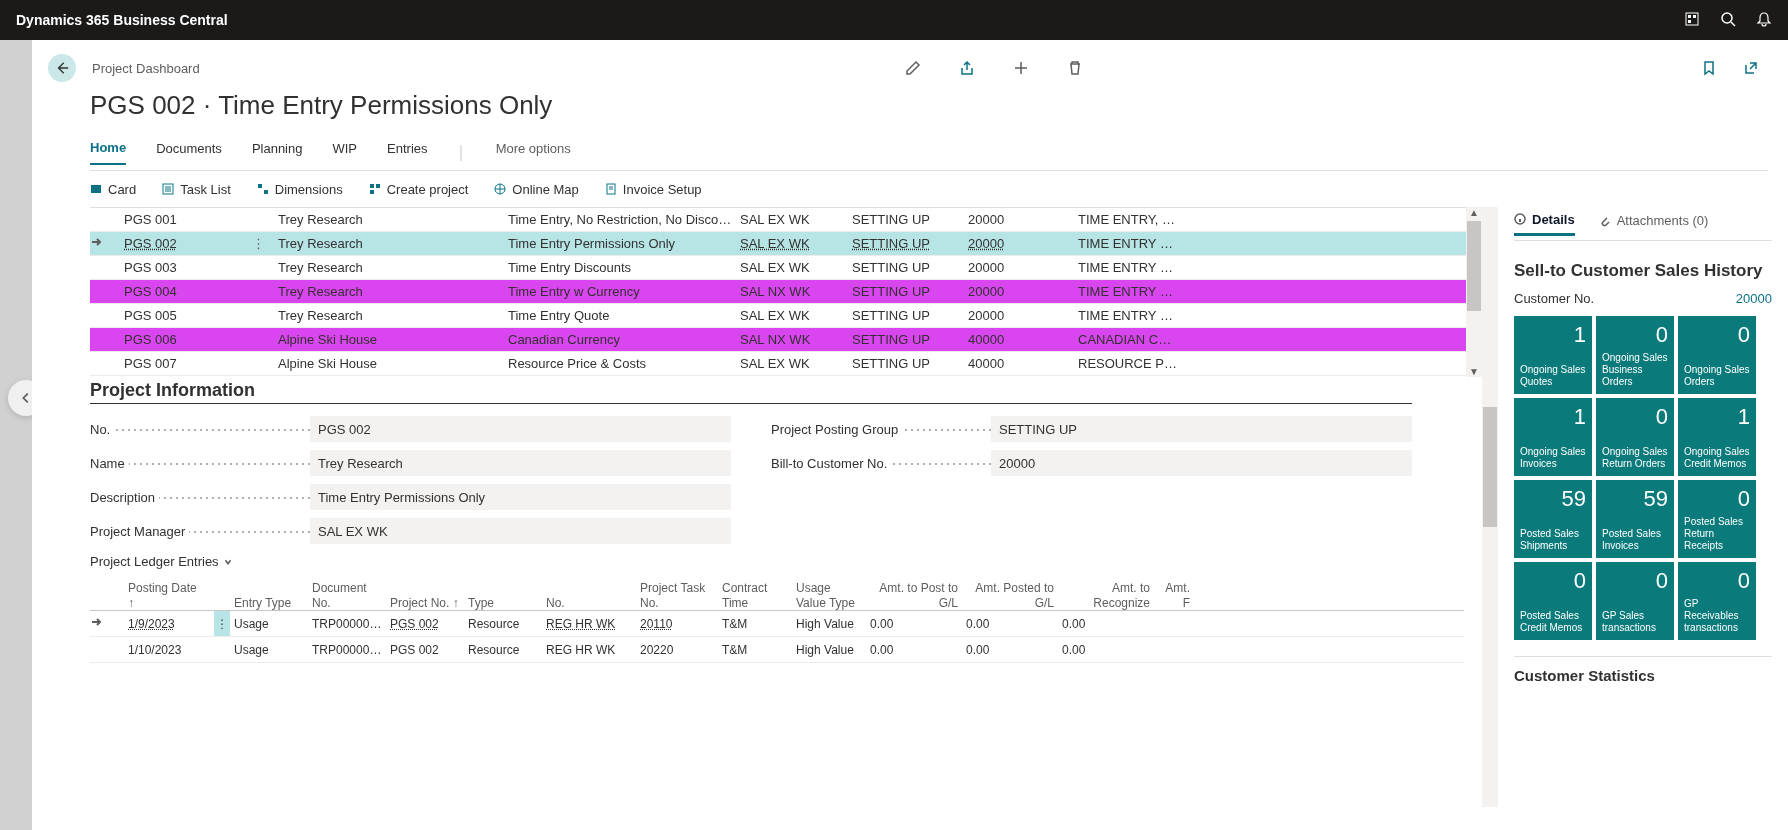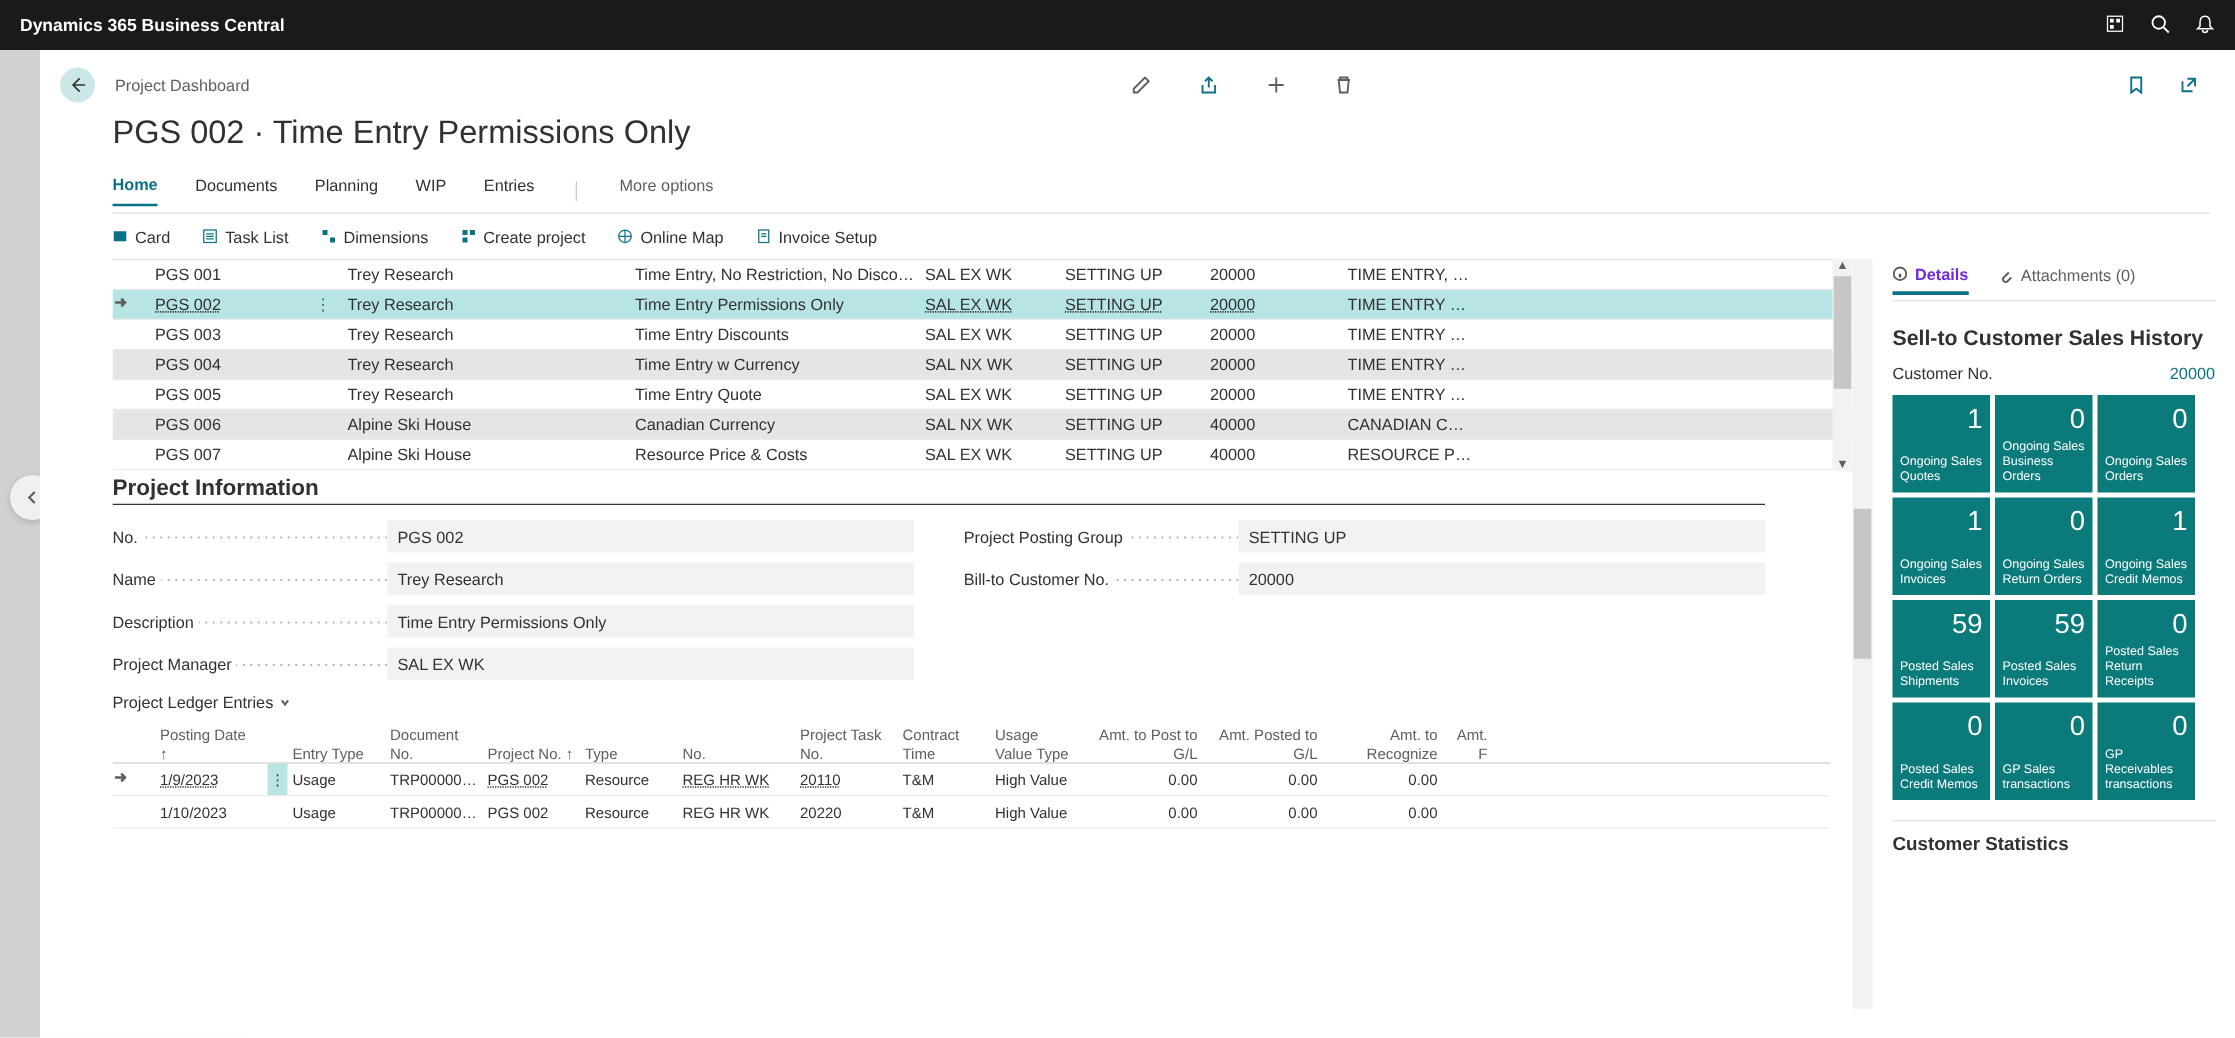--- a/index.html
+++ b/index.html
@@ -88,21 +88,21 @@
   
   .plist { border-top:1px solid #e1dfdd; }
   .prow {
     display:grid;
     grid-template-columns: 34px 128px 26px 230px 232px 112px 116px 110px 110px;
     height:24px; align-items:center; font-size:13px;
     border-bottom:1px solid #edebe9;
   }
   .prow.sel { background:#b7e4e5;}
   .prow.sel .cell.u{text-decoration: underline dotted;}
-  .prow.alt { background:#e5e5e5;}
+  .prow.alt { background:#d946ef;}
   .prow .cell{white-space:nowrap;overflow:hidden;text-overflow:ellipsis;padding-right:8px;}
   .prow .arrow svg{width:12px;height:12px;stroke:#605e5c;fill:none;stroke-width:2;}
   .prow .dots{color:#605e5c;cursor:pointer;}
   .plist-wrap{position:relative;}
   .plist-scroll{position:absolute;right:0;top:0;width:16px;height:170px;}
   .plist-scroll .track{background:#f3f2f1;width:16px;height:100%;position:relative;}
   .plist-scroll .thumb{position:absolute;top:14px;width:14px;left:1px;height:90px;background:#c8c6c4;}
   .plist-scroll .arrU,.plist-scroll .arrD{text-align:center;font-size:10px;color:#605e5c;}
 
   
@@ -128,30 +128,30 @@
   .ehdr,.erow{
     display:grid;
     grid-template-columns: 34px 90px 16px 78px 78px 78px 78px 94px 82px 74px 74px 96px 96px 96px 40px;
     align-items:end; font-size:12px;
   }
   .ehdr{height:36px;border-bottom:1px solid #c8c6c4;color:#605e5c;}
   .ehdr .h{padding:0 4px;line-height:1.2;}
   .ehdr .h.r{text-align:right;}
   .erow{height:26px;align-items:center;border-bottom:1px solid #edebe9;}
   .erow .c{padding:0 4px;white-space:nowrap;overflow:hidden;text-overflow:ellipsis;}
-  .erow .c.r{text-align:right;}
+  .erow .c.r{text-align:left;}
   .erow.sel{background:#fff;}
   .erow.sel .c.u{text-decoration: underline dotted;}
   .erow .dots{background:#b7e4e5;display:flex;align-items:center;justify-content:center;height:100%;}
   .erow .arrow svg{width:12px;height:12px;stroke:#605e5c;fill:none;stroke-width:2;}
 
   
   .fbtabs{display:flex;gap:24px;border-bottom:1px solid #e1dfdd;height:34px;align-items:center;}
   .fbtabs .ft{display:flex;align-items:center;gap:6px;font-size:13px;color:#605e5c;cursor:pointer;padding-bottom:6px;}
-  .fbtabs .ft.active{color:#6d28d9;border-bottom:3px solid #0b7285;font-weight:600;}
+  .fbtabs .ft.active{color:#0f172a;border-bottom:3px solid #0b7285;font-weight:600;}
   .fbtabs svg{width:12px;height:12px;stroke:#605e5c;fill:none;stroke-width:1.5;}
   .fbtitle{font-size:17px;font-weight:600;margin:20px 0 10px;}
   .fbrow{display:flex;justify-content:space-between;font-size:13px;margin-bottom:10px;}
   .fbrow .v{color:#0b7285;}
   .tiles{display:grid;grid-template-columns:repeat(3, 78px);gap:4px;}
   .tile{background:#0b7a7a;color:#fff;height:78px;padding:6px;display:flex;flex-direction:column;justify-content:space-between;}
   .tile .n{font-size:22px;text-align:right;font-weight:400;}
   .tile .l{font-size:10px;line-height:1.2;}
   .fbsec{font-size:15px;font-weight:600;margin-top:16px;}
 </style>

